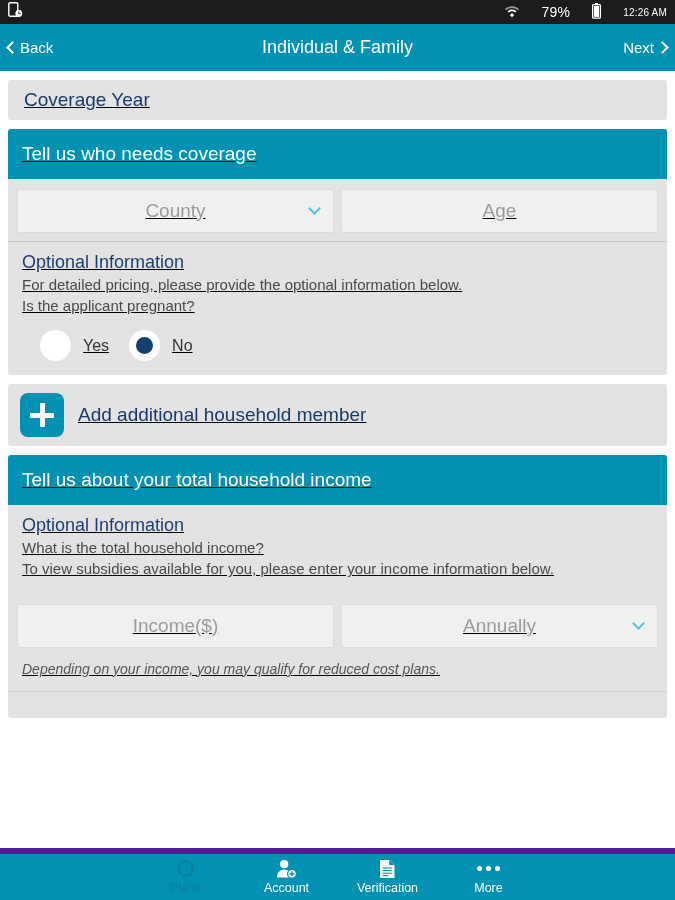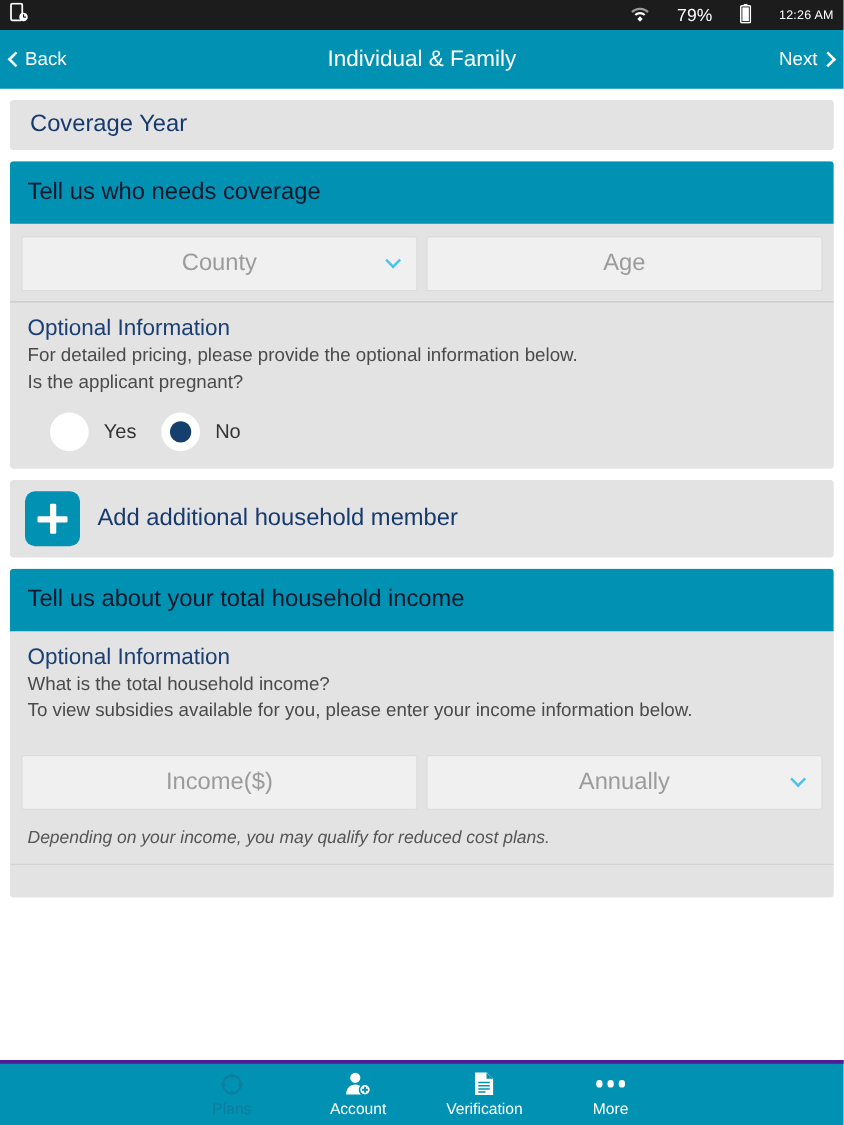--- a/index.html
+++ b/index.html
@@ -79,20 +79,21 @@
   
   .content {
     padding: 0 8px;
   }
 
   .card {
     background: #e3e3e3;
     border-radius: 3px;
     margin-top: 9px;
     overflow: hidden;
+    text-decoration: underline;
   }
 
   
   .coverage-row {
     display: flex;
     align-items: center;
     padding: 9px 10px;
   }
   .coverage-label {
     color: #173a6d;
@@ -126,21 +127,21 @@
     height: 9px;
     margin-top: -7px;
     border-right: 2.2px solid #4ec3e8;
     border-bottom: 2.2px solid #4ec3e8;
     transform: rotate(45deg);
   }
 
   
   .section-head {
     background: #0091b3;
-    color: #0f172a;
+    color: #ffffff;
     font-size: 19px;
     padding: 14px 14px;
   }
 
   .section-body { padding: 0; }
 
   .fields-row {
     display: flex;
     gap: 7px;
     padding: 10px 9px 8px 9px;
@@ -233,21 +234,21 @@
   }
   .card-tail { height: 26px; }
   .tail-divider { height: 1px; background: #d2d2d2; margin: 14px 0 0 0; }
 
   
   .tabbar {
     position: absolute;
     left: 0; right: 0; bottom: 0;
     height: 52px;
     background: #0091b3;
-    border-top: 3px solid #4c1d95;
+    border-top: 6px solid #4c1d95;
     display: flex;
     align-items: center;
   }
   .tab {
     width: 101px;
     margin-left: 0;
     display: flex;
     flex-direction: column;
     align-items: center;
     justify-content: center;

